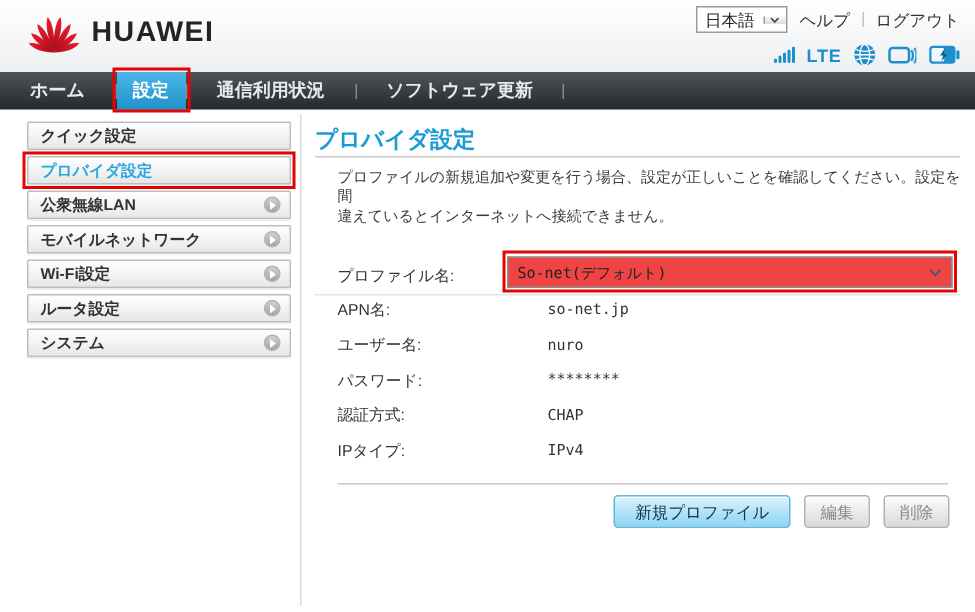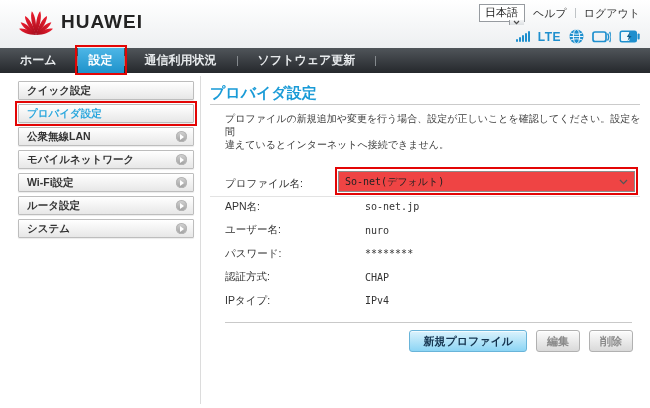--- a/index.html
+++ b/index.html
@@ -6,22 +6,22 @@
   .page{position:relative;width:650px;height:408px;background:#fff;overflow:hidden;
         font-family:"Liberation Sans","DejaVu Sans",sans-serif;-webkit-font-smoothing:antialiased;}
 
   
   .header{position:absolute;top:0;left:0;width:650px;height:48px;
           background:linear-gradient(#ffffff,#edeff1);}
   .logo{position:absolute;left:18px;top:6px;display:flex;align-items:center;gap:7px;}
   .brand{font-size:19px;font-weight:bold;color:#232323;letter-spacing:1px;}
   .lang-row{position:absolute;top:4px;right:10px;display:flex;align-items:center;gap:8px;
             font-size:11px;color:#333;}
-  .lang-select{display:flex;align-items:flex-end;border:1px solid #979ba0;background:#fff;
-               height:16px;cursor:pointer;flex-direction:column;}
+  .lang-select{display:flex;align-items:center;border:1px solid #979ba0;background:#fff;
+               height:16px;cursor:pointer;}
   .ls-text{padding:0 6px 0 5px;display:flex;align-items:center;font-size:11px;color:#222;}
   .ls-btn{width:14px;background:linear-gradient(#f4f5f6,#dcdfe2);border-left:1px solid #979ba0;
           display:flex;align-items:center;justify-content:center;}
   .top-link{color:#333;text-decoration:none;cursor:pointer;}
   .link-sep{width:1px;height:10px;background:#bfc3c6;}
   .status-row{position:absolute;top:29px;right:10px;display:flex;align-items:center;gap:8px;}
   .signal{display:flex;align-items:flex-end;gap:1px;height:11px;}
   .signal i{display:block;width:2px;background:#1e8fce;border-radius:1px;}
   .lte{font-size:12px;font-weight:bold;color:#1e8fce;letter-spacing:0.5px;}
 
@@ -65,21 +65,21 @@
           border:1px solid #8c8c8c;background:#ef4444;display:flex;align-items:center;
           justify-content:space-between;padding:0 6px;cursor:pointer;}
   .select-value{font-family:"DejaVu Sans Mono","Liberation Mono",monospace;font-size:10px;color:#222;}
   .section-hr{position:absolute;left:210px;top:196px;width:430px;height:1px;background:#e3e3e3;}
   .fields{position:absolute;left:225px;top:195px;width:330px;}
   .field-row{display:flex;align-items:center;height:23.5px;}
   .f-label{width:140px;font-size:10.5px;color:#333;}
   .f-value{font-family:"DejaVu Sans Mono","Liberation Mono",monospace;font-size:10px;color:#333;}
   .bottom-hr{position:absolute;left:225px;top:322px;width:407px;height:1px;background:#c9c9c9;}
   .btn-row{position:absolute;top:330px;right:17px;display:flex;gap:9px;}
-  .btn{height:22px;border-radius:3px;font-size:11px;font-weight:bold;cursor:pointer;
+  .btn{height:22px;border-radius:3px;font-size:11px;font-weight:normal;cursor:pointer;
        font-family:"Liberation Sans","DejaVu Sans",sans-serif;}
   .btn-primary{padding:0 13px;background:linear-gradient(#dbf3fd,#8cd5f4);
                border:1px solid #69b4d9;color:#14334e;box-shadow:inset 0 1px 0 #f2fbff;}
   .btn-gray{padding:0 10px;background:linear-gradient(#fcfcfc,#d9d9d9);
             border:1px solid #b1b1b1;color:#8b8b8b;box-shadow:inset 0 1px 0 #fff;}
 </style>
 </head>
 <body>
 
 <div class="page">

